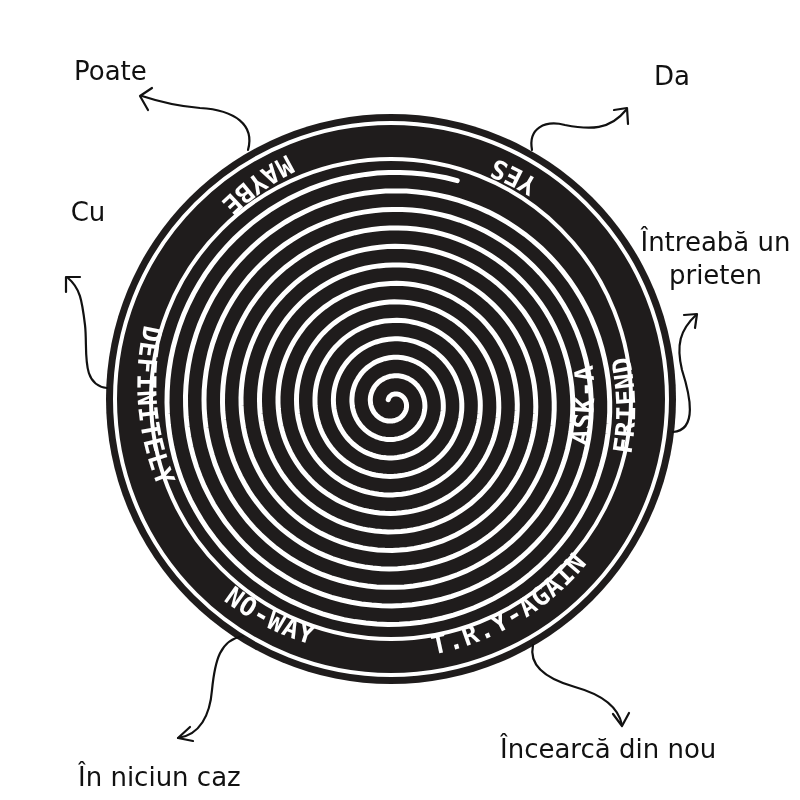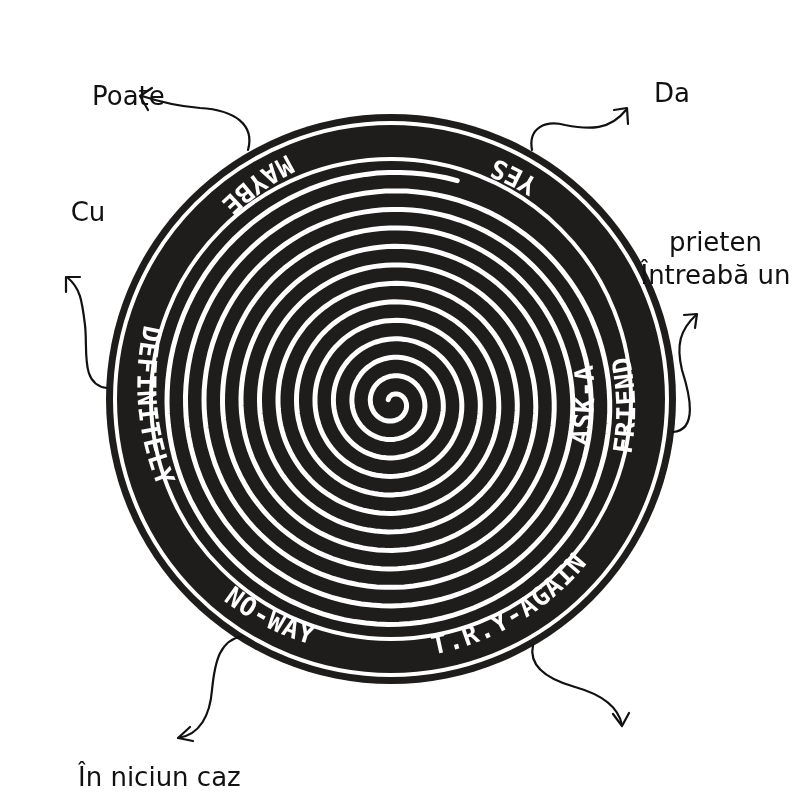--- a/index.html
+++ b/index.html
@@ -91,23 +91,24 @@
       <path class="arrow" d="M 684,315 L 697,314 L 695,328"></path>
 
       <path class="arrow" d="M 243,636 C 220,640 215,660 212,690 C 210,715 200,735 178,738"></path>
       <path class="arrow" d="M 190,727 L 178,738 L 193,741"></path>
 
       <path class="arrow" d="M 533,645 C 528,668 550,680 575,687 C 600,694 618,705 622,725"></path>
       <path class="arrow" d="M 613,714 L 622,726 L 629,713"></path>
     </g>
   </svg>
 
-  <div class="label" style="left:92px; top:55px;margin-top:25px;">Poate</div>
-  <div class="label" style="left:654px; top:77px;">Da</div>
+  <div class="label" style="left:74px; top:55px;">Poate</div>
+  <div class="label" style="left:654px; top:60px;">Da</div>
   <div class="label" style="left:18px; top:196px; width:140px;">
     <div>Cu</div>
   </div>
   <div class="label" style="left:633px; top:226px; width:165px;">
+    <div>Întreabă un</div>
     <div>prieten</div>
-    <div>Întreabă un</div>
   </div>
   <div class="label" style="left:78px; top:761px;">În niciun caz</div>
+  <div class="label" style="left:500px; top:733px;">Încearcă din nou</div>
 </div>
 
 </body></html>

